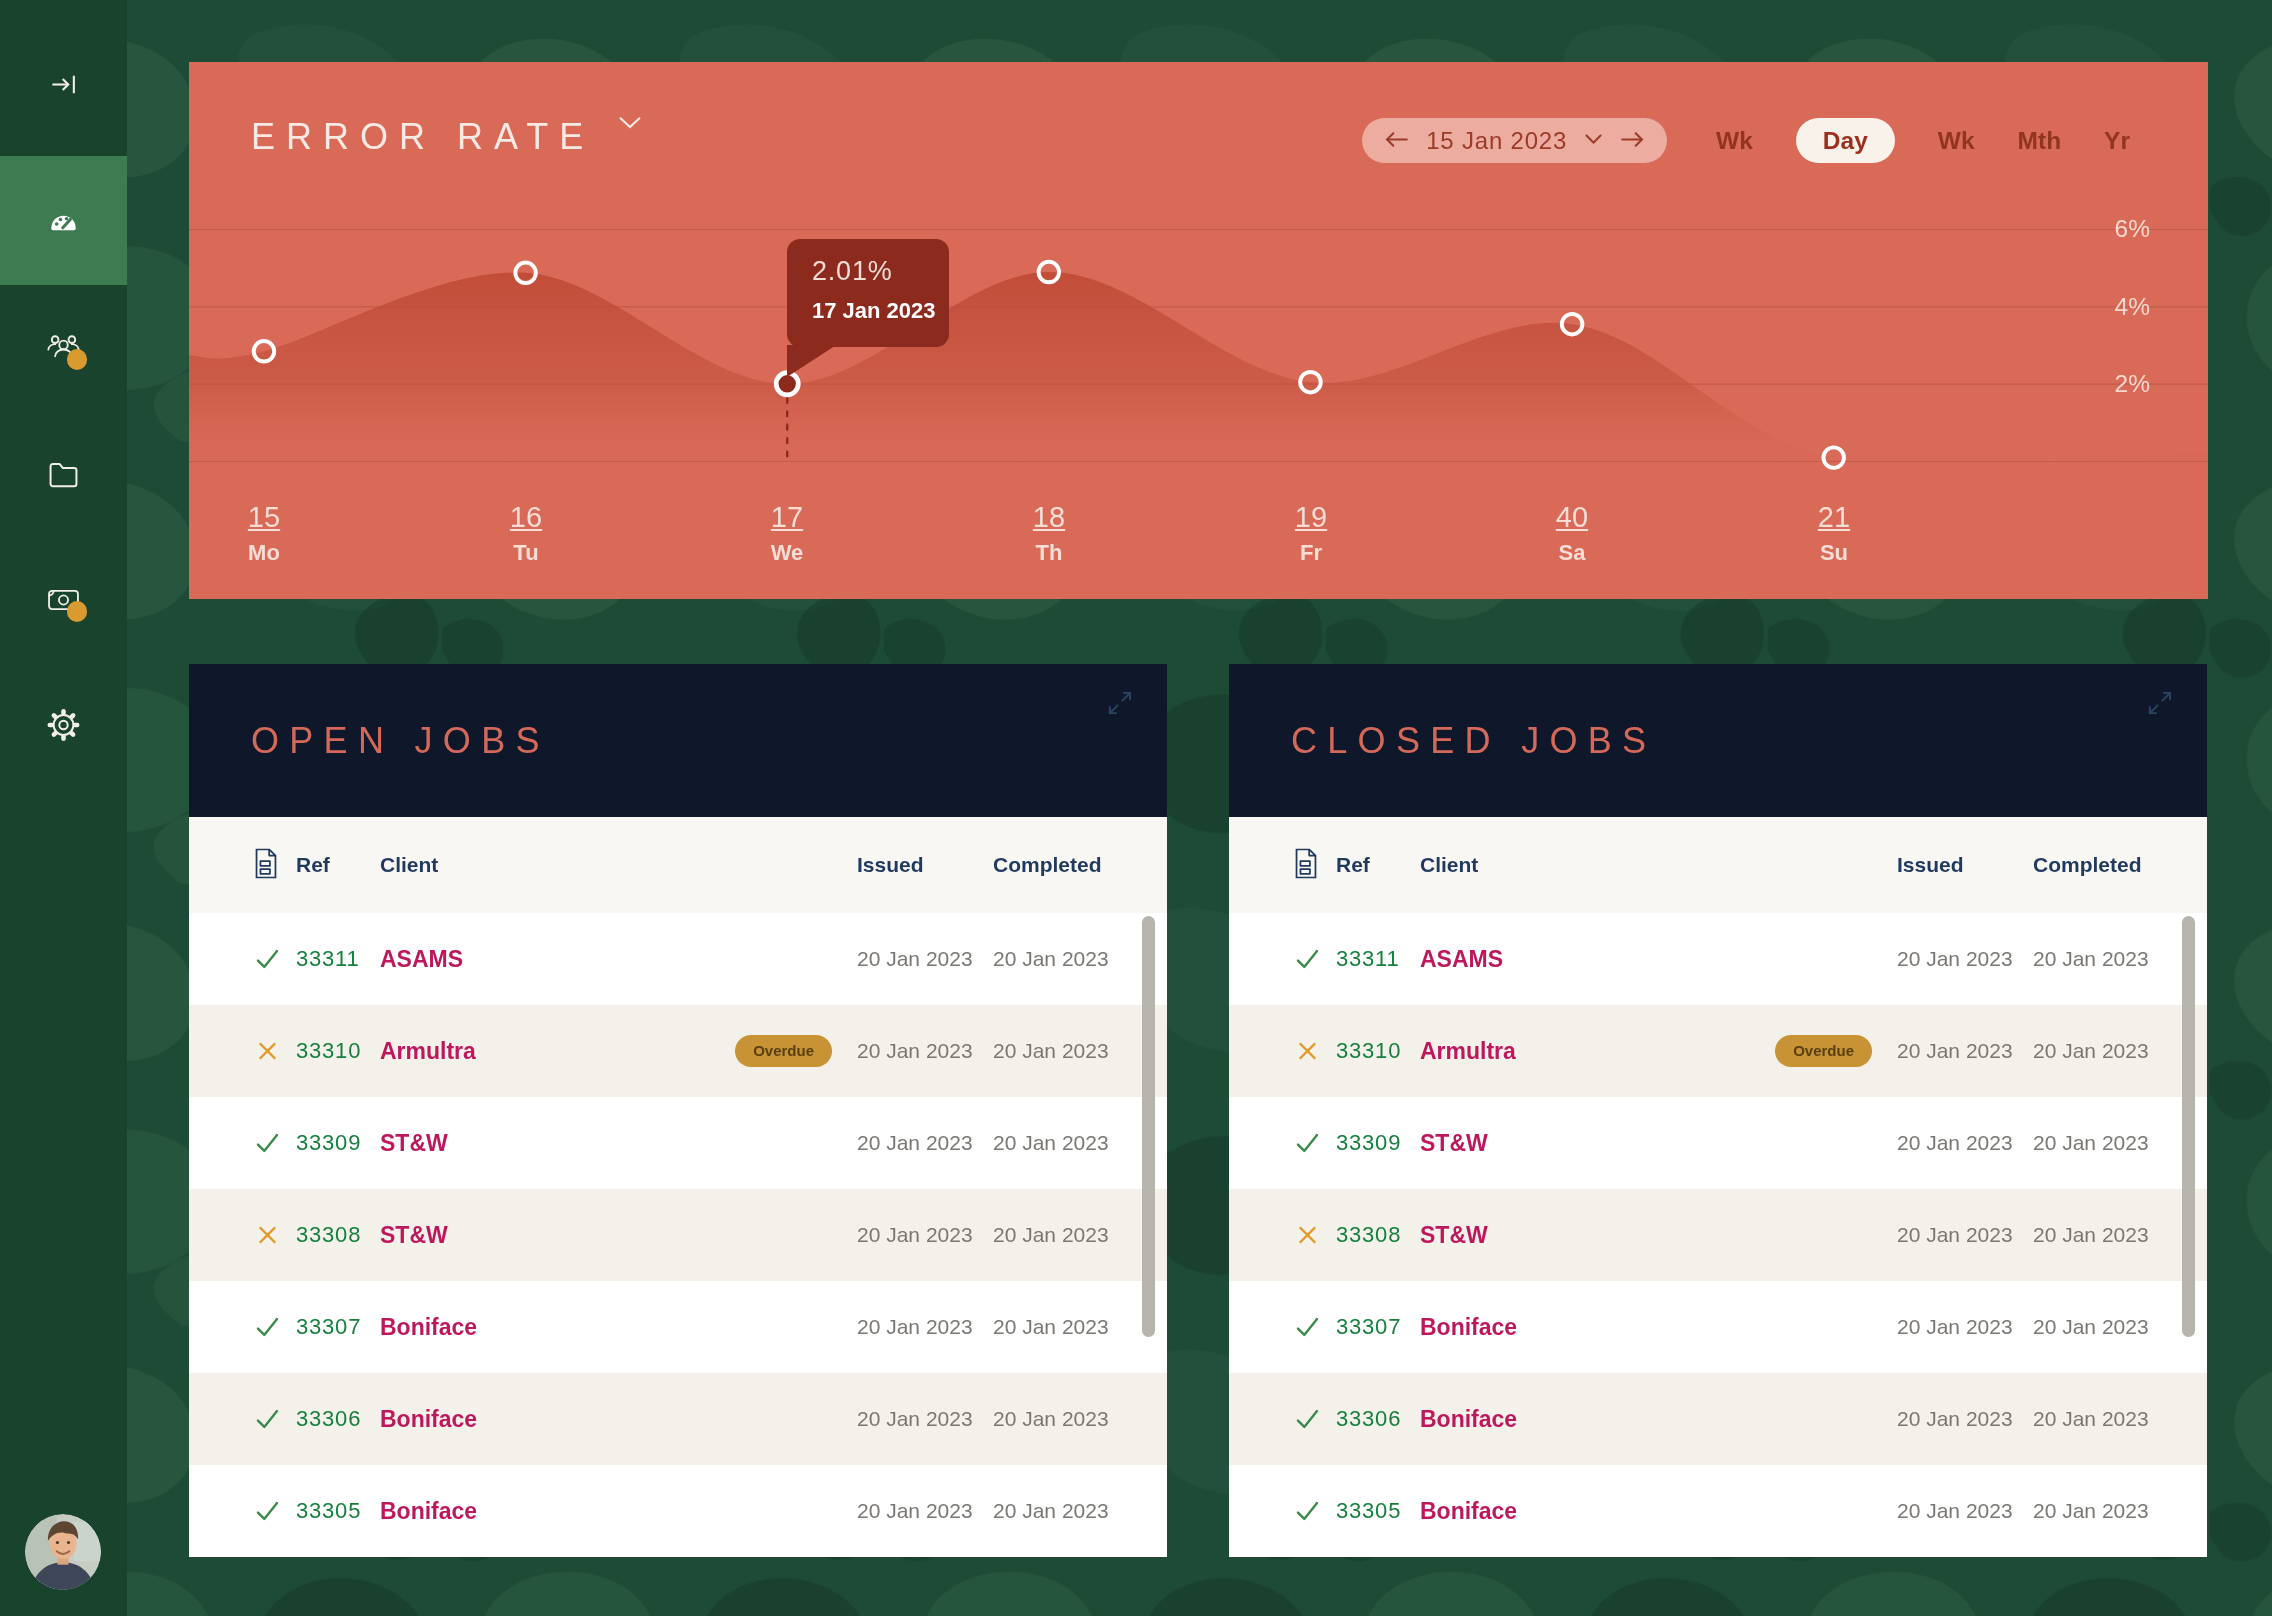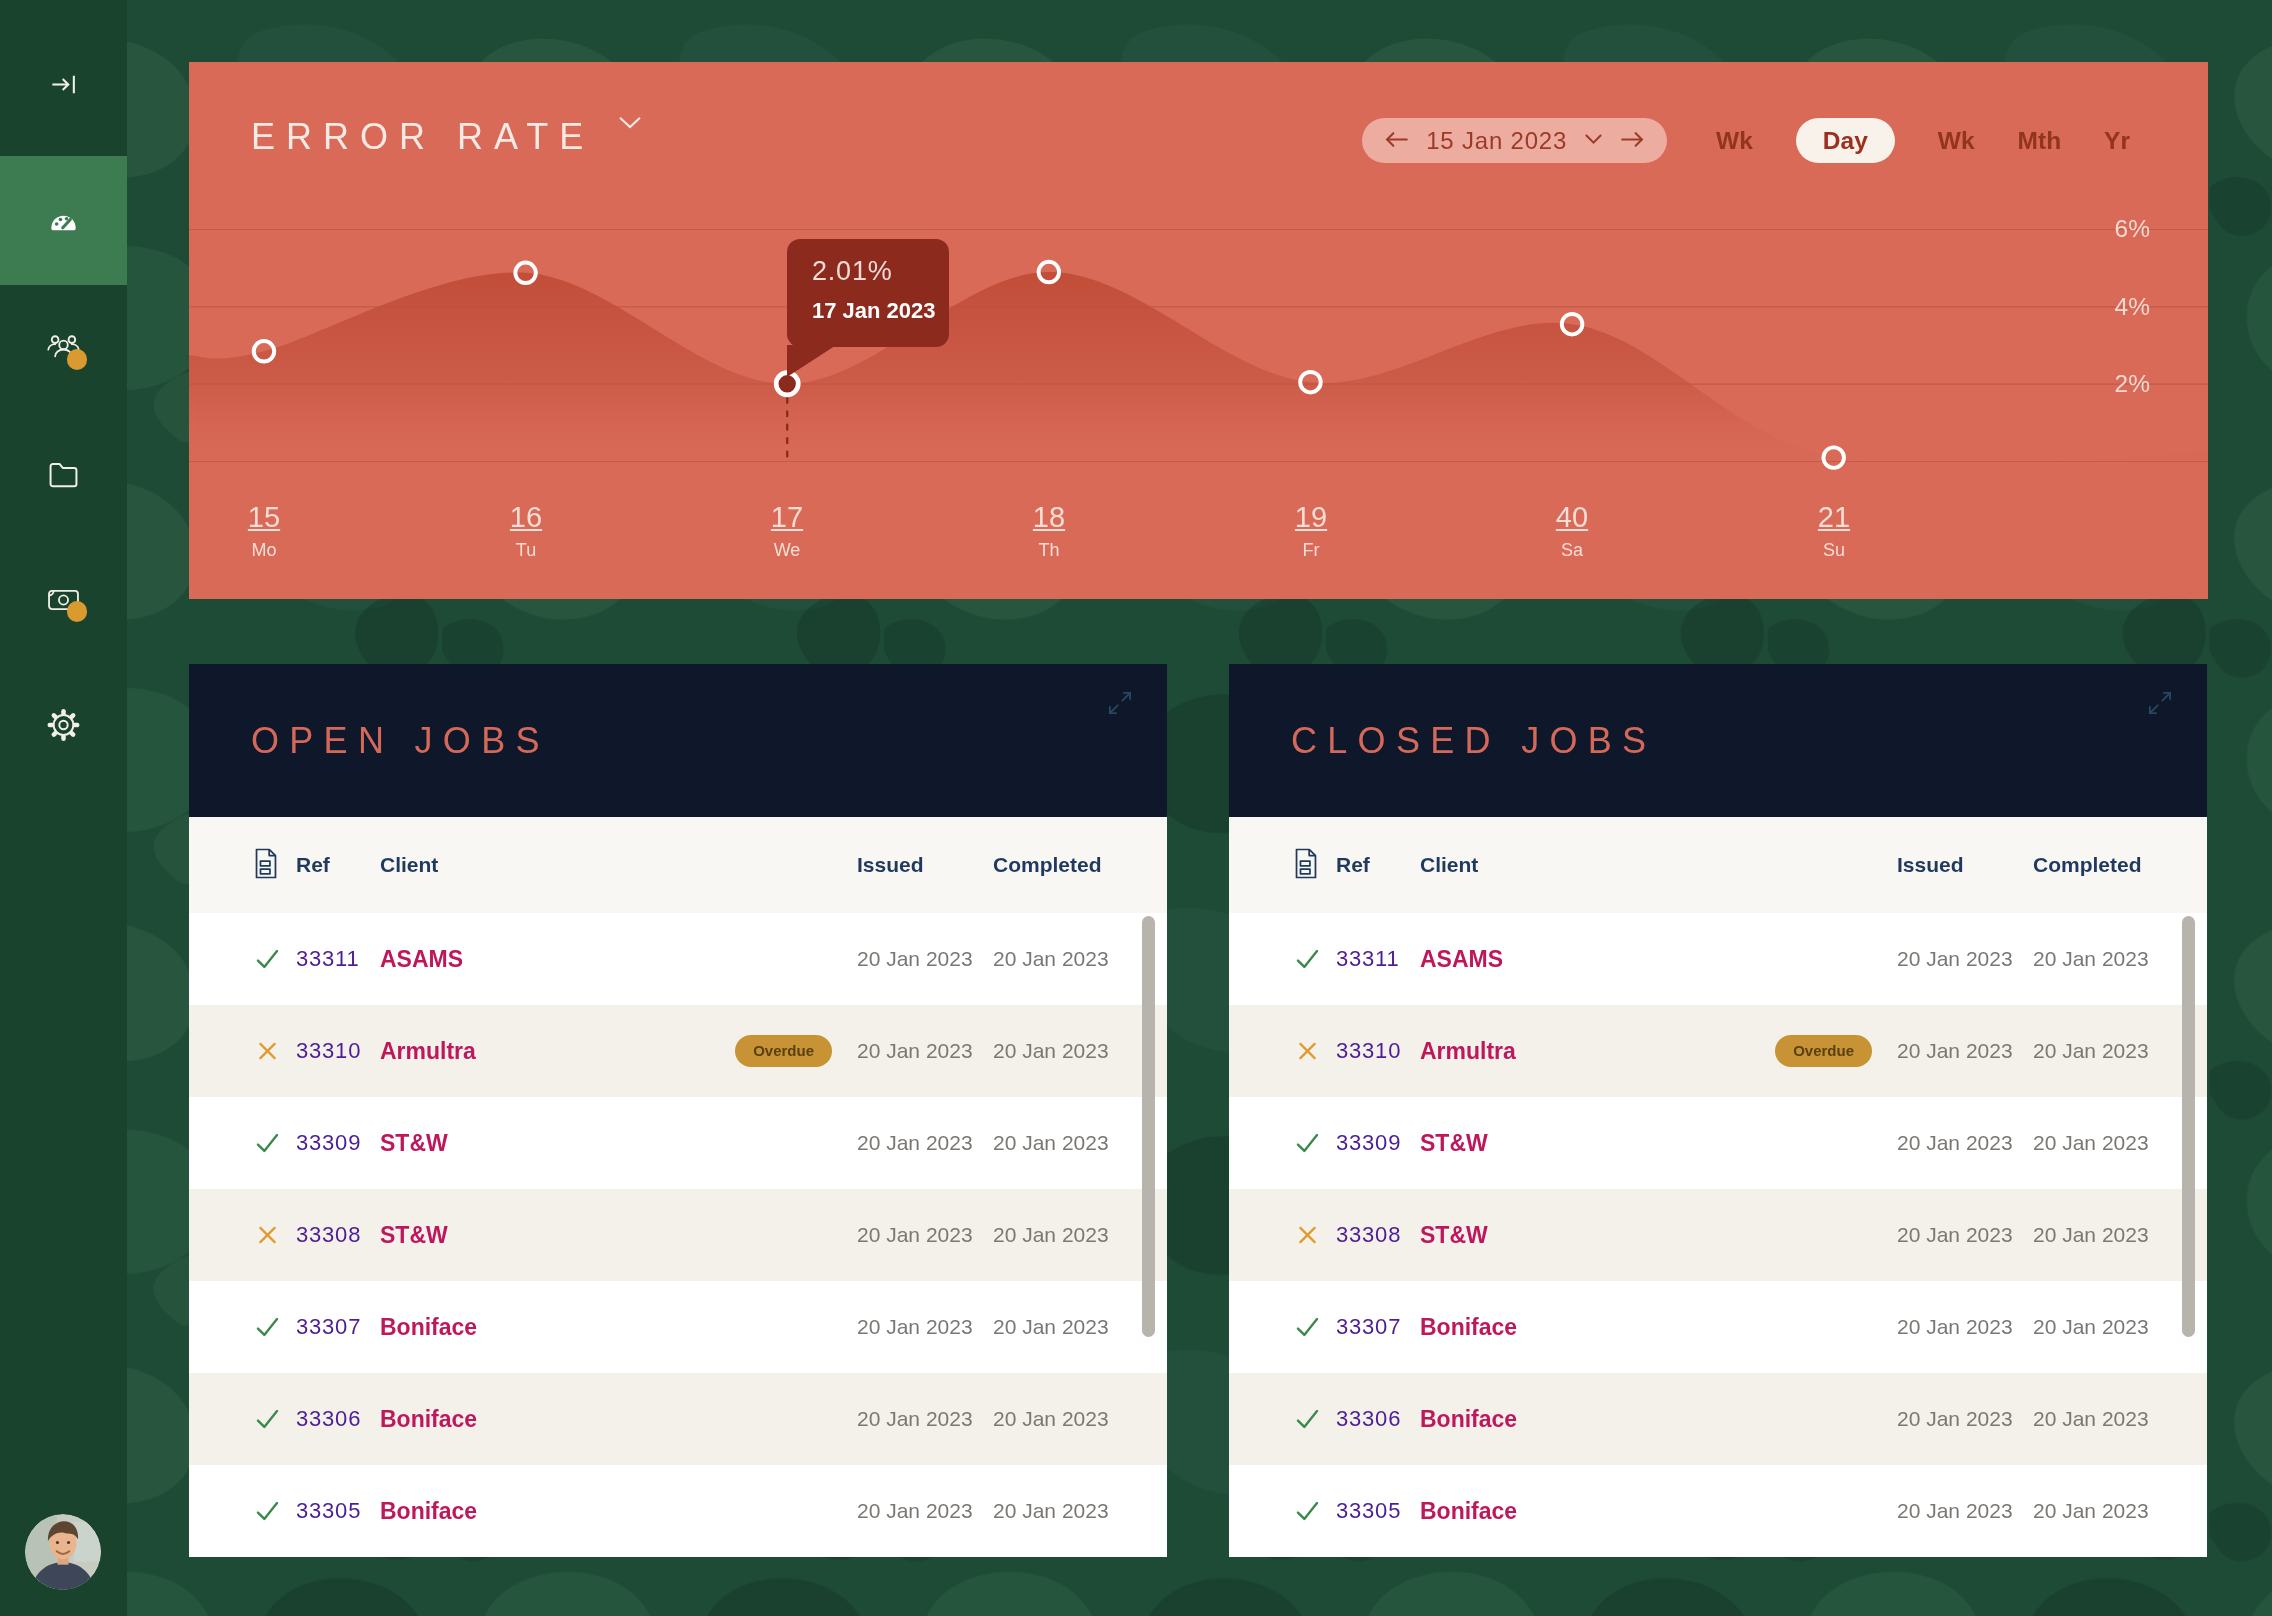--- a/index.html
+++ b/index.html
@@ -35,21 +35,21 @@
   .modes { position:absolute; right:78px; top:56px; height:45px; display:flex;
            align-items:center; gap:43px; }
   .mode { font-size:24.5px; font-weight:700; color:#92351F; cursor:pointer; }
   .mode.active { background:#F8F2EA; color:#9C2F1E; border-radius:23px;
                  padding:8.7px 27px; }
   .plot-svg { position:absolute; left:0; top:0; }
   .ytick { position:absolute; right:58px; transform:translateY(-50%);
            font-size:24.5px; font-weight:300; color:#F4D9D1; }
   .xlabel { position:absolute; top:439px; transform:translateX(-50%); text-align:center; }
   .xnum { font-size:29px; font-weight:300; color:#F6DDD5;text-decoration:underline; }
-  .xday { font-size:18px; font-weight:400; color:#F6DDD5; margin-top:6.3px; }
+  .xday { font-size:22px; font-weight:700; color:#F6DDD5; margin-top:6.3px; }
   .tooltip { position:absolute; width:162px; height:108px; background:#8D2A1E;
              padding:17.4px 0 0 25px; z-index:3; }
   .tooltip .val { font-size:27px; font-weight:300; color:#F3DCD6; letter-spacing:0.8px; }
   .tooltip .date { font-size:22px; font-weight:700; color:#FFFFFF; margin-top:11px; }
   .tooltip .tail { position:absolute; left:0; bottom:-30px; }
 
   
   .jobs { position:absolute; top:664px; width:978px; height:889px;
           background:#F9F7F3; z-index:2; }
   .jobs.open { left:189px; } .jobs.closed { left:1229px; }
@@ -62,21 +62,21 @@
   .colhead .doc { position:absolute; left:65px; top:50%; transform:translateY(-50%); }
   .col-label { position:absolute; top:50%; transform:translateY(-50%);
                font-size:21px; font-weight:700; color:#1F3A5E; }
   .col-ref { left:107px; } .col-client { left:191px; }
   .col-issued { left:668px; } .col-completed { left:804px; }
   .rows { position:absolute; left:0; top:249px; width:978px; }
   .row { position:relative; width:978px; height:92px; background:#FFFFFF; }
   .row:nth-child(even) { background:#F4F1EB; }
   .cell { position:absolute; top:50%; transform:translateY(-50%); white-space:nowrap; }
   .c-status { left:65px; width:27px; height:27px; }
-  .c-ref { left:107px; font-size:22px; font-weight:400; color:#4c1d95; letter-spacing:0.8px; }
+  .c-ref { left:107px; font-size:22px; font-weight:400; color:#15803d; letter-spacing:0.8px; }
   .c-client { left:191px; font-size:23px; font-weight:700; color:#be185d; }
   .c-badge { right:335px; height:32px; line-height:32px; padding:0 18px; border-radius:16px;
              background:#C79334; color:#5A400F; font-size:15px; font-weight:700; }
   .c-issued { left:668px; font-size:21px; color:#7B7873; }
   .c-completed { left:804px; font-size:21px; color:#7B7873; }
   .scrollbar { position:absolute; left:953px; top:252px; width:13.4px; height:421px;
                border-radius:7px; background:#B7B3AD; cursor:pointer; }
 </style>
 </head>
 <body>

